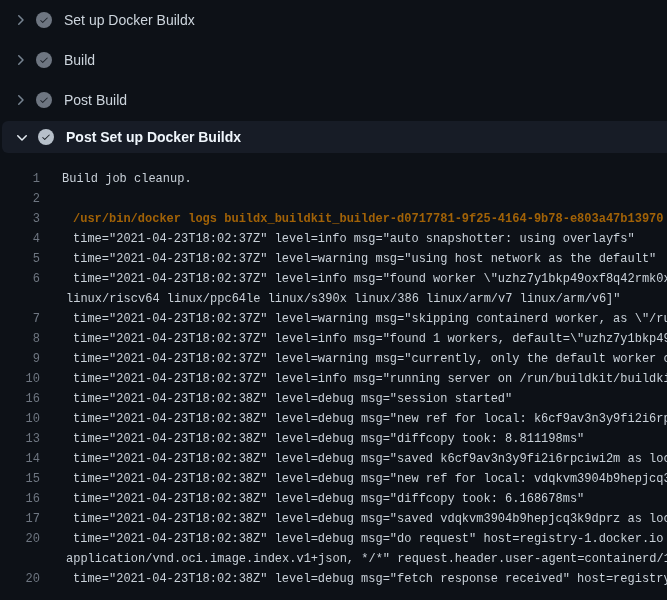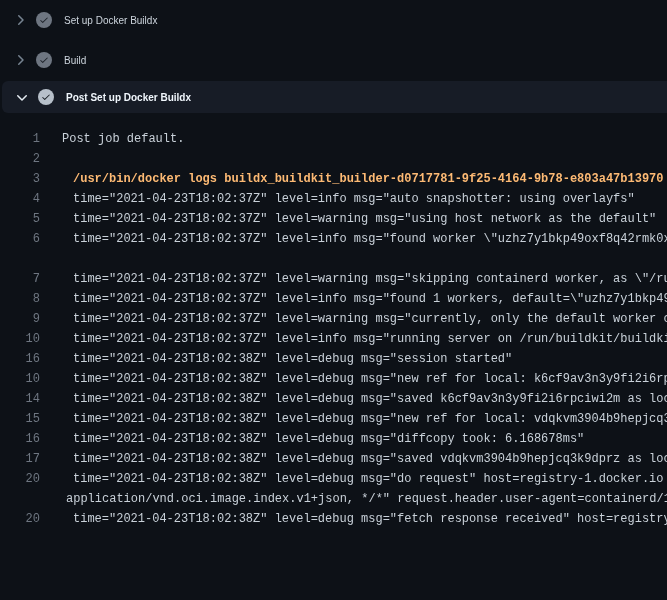--- a/index.html
+++ b/index.html
@@ -27,21 +27,21 @@
   }
   .step .circle{
     width:16px;height:16px;flex:none;
     border-radius:50%;
     background:#6e7681;
     color:#1c2128;
     display:flex;align-items:center;justify-content:center;
     margin-right:12px;
   }
   .step .title{
-    font-size:10px;
+    font-size:14px;
     white-space:nowrap;
   }
   .step.expanded{
     height:32px;
     margin:1px 0 0 2px;
     background:#171c26;
     border-radius:6px 0 0 6px;
     color:#f0f6fc;
   }
   .step.expanded .chev{color:#e6edf3;}
@@ -64,21 +64,21 @@
   .lrow .num{
     width:40px;flex:none;
     text-align:right;
     color:#6e7681;
     cursor:pointer;
   }
   .lrow .txt{flex:none;}
   .lrow.k-top   .txt{margin-left:22px;}
   .lrow.k-group .txt{margin-left:22px;}
   .lrow.k-log   .txt{margin-left:33px;}
-  .lrow.k-cmd   .txt{margin-left:33px;color:#fdba74;font-weight:700;}
+  .lrow.k-cmd   .txt{margin-left:33px;color:#a16207;font-weight:700;}
   .lrow.k-cont  .txt{margin-left:26px;}
   .lrow .tri{
     display:inline-block;
     font-size:9px;
     vertical-align:1px;
     margin-right:5px;
     color:#c9d1d9;
   }
   .lrow.k-group .txt{cursor:pointer;margin-top:40px;}
 </style>
@@ -110,51 +110,65 @@
           </svg>
       </span>
       <span class="circle">
         <svg width="10" height="10" viewBox="0 0 16 16" fill="currentColor">
             <path d="M13.78 4.22a.75.75 0 0 1 0 1.06l-7.25 7.25a.75.75 0 0 1-1.06 0L2.22 9.28a.75.75 0 1 1 1.06-1.06L6 10.94l6.72-6.72a.75.75 0 0 1 1.06 0Z"></path>
           </svg>
       </span>
       <span class="title">Build</span>
     </div>
 
+    <div class="step">
+      <span class="chev">
+        <svg width="16" height="16" viewBox="0 0 16 16" fill="currentColor">
+            <path d="M6.22 3.22a.75.75 0 0 1 1.06 0l4.25 4.25a.75.75 0 0 1 0 1.06l-4.25 4.25a.75.75 0 0 1-1.06-1.06L9.94 8 6.22 4.28a.75.75 0 0 1 0-1.06Z"></path>
+          </svg>
+      </span>
+      <span class="circle">
+        <svg width="10" height="10" viewBox="0 0 16 16" fill="currentColor">
+            <path d="M13.78 4.22a.75.75 0 0 1 0 1.06l-7.25 7.25a.75.75 0 0 1-1.06 0L2.22 9.28a.75.75 0 1 1 1.06-1.06L6 10.94l6.72-6.72a.75.75 0 0 1 1.06 0Z"></path>
+          </svg>
+      </span>
+      <span class="title">Post Build</span>
+    </div>
 
     <div class="step expanded">
       <span class="chev">
         <svg width="16" height="16" viewBox="0 0 16 16" fill="currentColor">
             <path d="M12.78 6.22a.75.75 0 0 1 0 1.06l-4.25 4.25a.75.75 0 0 1-1.06 0L3.22 7.28a.75.75 0 0 1 1.06-1.06L8 9.94l3.72-3.72a.75.75 0 0 1 1.06 0Z"></path>
           </svg>
       </span>
       <span class="circle">
         <svg width="10" height="10" viewBox="0 0 16 16" fill="currentColor">
             <path d="M13.78 4.22a.75.75 0 0 1 0 1.06l-7.25 7.25a.75.75 0 0 1-1.06 0L2.22 9.28a.75.75 0 1 1 1.06-1.06L6 10.94l6.72-6.72a.75.75 0 0 1 1.06 0Z"></path>
           </svg>
       </span>
       <span class="title">Post Set up Docker Buildx</span>
     </div>
 
   </div>
 
   <div class="log" id="log">
-      <div class="lrow k-top"><span class="num">1</span><span class="txt">Post job default.</span></div>
+      <div class="lrow k-top"><span class="num">1</span><span class="txt">Build job cleanup.</span></div>
       <div class="lrow k-group"><span class="num">2</span><span class="txt"><span class="tri">▼</span>BuildKit container logs</span></div>
       <div class="lrow k-cmd"><span class="num">3</span><span class="txt">/usr/bin/docker logs buildx_buildkit_builder-d0717781-9f25-4164-9b78-e803a47b13970</span></div>
       <div class="lrow k-log"><span class="num">4</span><span class="txt">time="2021-04-23T18:02:37Z" level=info msg="auto snapshotter: using overlayfs"</span></div>
       <div class="lrow k-log"><span class="num">5</span><span class="txt">time="2021-04-23T18:02:37Z" level=warning msg="using host network as the default"</span></div>
       <div class="lrow k-log"><span class="num">6</span><span class="txt">time="2021-04-23T18:02:37Z" level=info msg="found worker \"uzhz7y1bkp49oxf8q42rmk0xj</span></div>
-      <div class="lrow k-cont"><span class="num"></span></div>
+      <div class="lrow k-cont"><span class="num"></span><span class="txt">linux/riscv64 linux/ppc64le linux/s390x linux/386 linux/arm/v7 linux/arm/v6]"</span></div>
       <div class="lrow k-log"><span class="num">7</span><span class="txt">time="2021-04-23T18:02:37Z" level=warning msg="skipping containerd worker, as \"/run</span></div>
       <div class="lrow k-log"><span class="num">8</span><span class="txt">time="2021-04-23T18:02:37Z" level=info msg="found 1 workers, default=\"uzhz7y1bkp49o</span></div>
       <div class="lrow k-log"><span class="num">9</span><span class="txt">time="2021-04-23T18:02:37Z" level=warning msg="currently, only the default worker ca</span></div>
       <div class="lrow k-log"><span class="num">10</span><span class="txt">time="2021-04-23T18:02:37Z" level=info msg="running server on /run/buildkit/buildkit</span></div>
       <div class="lrow k-log"><span class="num">16</span><span class="txt">time="2021-04-23T18:02:38Z" level=debug msg="session started"</span></div>
       <div class="lrow k-log"><span class="num">10</span><span class="txt">time="2021-04-23T18:02:38Z" level=debug msg="new ref for local: k6cf9av3n3y9fi2i6rpc</span></div>
+      <div class="lrow k-log"><span class="num">13</span><span class="txt">time="2021-04-23T18:02:38Z" level=debug msg="diffcopy took: 8.811198ms"</span></div>
       <div class="lrow k-log"><span class="num">14</span><span class="txt">time="2021-04-23T18:02:38Z" level=debug msg="saved k6cf9av3n3y9fi2i6rpciwi2m as loca</span></div>
       <div class="lrow k-log"><span class="num">15</span><span class="txt">time="2021-04-23T18:02:38Z" level=debug msg="new ref for local: vdqkvm3904b9hepjcq3k</span></div>
       <div class="lrow k-log"><span class="num">16</span><span class="txt">time="2021-04-23T18:02:38Z" level=debug msg="diffcopy took: 6.168678ms"</span></div>
       <div class="lrow k-log"><span class="num">17</span><span class="txt">time="2021-04-23T18:02:38Z" level=debug msg="saved vdqkvm3904b9hepjcq3k9dprz as loca</span></div>
       <div class="lrow k-log"><span class="num">20</span><span class="txt">time="2021-04-23T18:02:38Z" level=debug msg="do request" host=registry-1.docker.io r</span></div>
       <div class="lrow k-cont"><span class="num"></span><span class="txt">application/vnd.oci.image.index.v1+json, */*" request.header.user-agent=containerd/1.4</span></div>
       <div class="lrow k-log"><span class="num">20</span><span class="txt">time="2021-04-23T18:02:38Z" level=debug msg="fetch response received" host=registry-</span></div>
     </div>
 
 </div>

